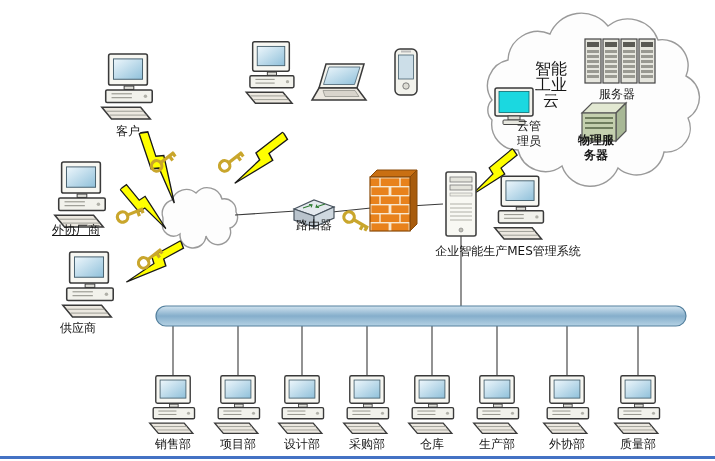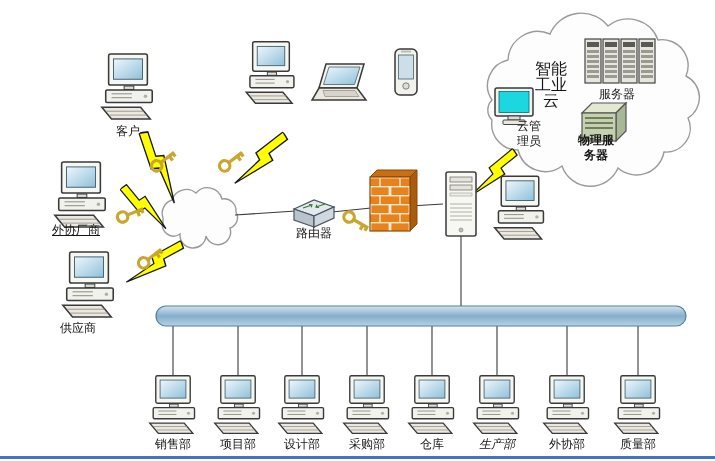--- a/index.html
+++ b/index.html
@@ -213,29 +213,30 @@
   <use href="#sym-desktop" x="339" y="374" width="56" height="62"></use>
   <use href="#sym-desktop" x="404" y="374" width="56" height="62"></use>
   <use href="#sym-desktop" x="469" y="374" width="56" height="62"></use>
   <use href="#sym-desktop" x="539" y="374" width="56" height="62"></use>
   <use href="#sym-desktop" x="610" y="374" width="56" height="62"></use>
 </svg>
 
 <div class="lbl" style="left:104px; top:124px; width:48px;">客户</div>
 <div class="lbl" style="left:46px; top:223px; width:60px;text-decoration:underline;">外协厂商</div>
 <div class="lbl" style="left:50px; top:321px; width:56px;">供应商</div>
-<div class="lbl" style="left:292px; top:226px; width:44px;">路由器</div>
+<div class="lbl" style="left:292px; top:218px; width:44px;">路由器</div>
+<div class="lbl" style="left:428px; top:244px; width:160px;">企业智能生产MES管理系统</div>
 <div class="lbl big" style="left:532px; top:61px; width:38px;">智能工业云</div>
 <div class="lbl" style="left:596px; top:87px; width:42px;">服务器</div>
 <div class="lbl" style="left:516px; top:119px; width:26px;">云管理员</div>
 <div class="lbl" style="left:578px; top:133px; width:36px;font-weight:bold;">物理服务器</div>
 
 <div class="lbl" style="left:148px; top:437px; width:50px;">销售部</div>
 <div class="lbl" style="left:213px; top:437px; width:50px;">项目部</div>
 <div class="lbl" style="left:277px; top:437px; width:50px;">设计部</div>
 <div class="lbl" style="left:342px; top:437px; width:50px;">采购部</div>
 <div class="lbl" style="left:407px; top:437px; width:50px;">仓库</div>
-<div class="lbl" style="left:472px; top:437px; width:50px;font-style:italic;">生产部</div>
+<div class="lbl" style="left:472px; top:437px; width:50px;">生产部</div>
 <div class="lbl" style="left:542px; top:437px; width:50px;">外协部</div>
 <div class="lbl" style="left:613px; top:437px; width:50px;">质量部</div>
 
 <div class="bottom-rule" style="background: rgb(68, 114, 196);"></div>
 </div>
 
 </body></html>

